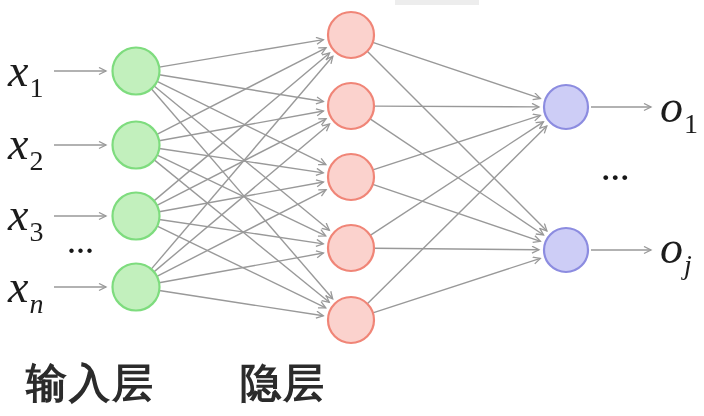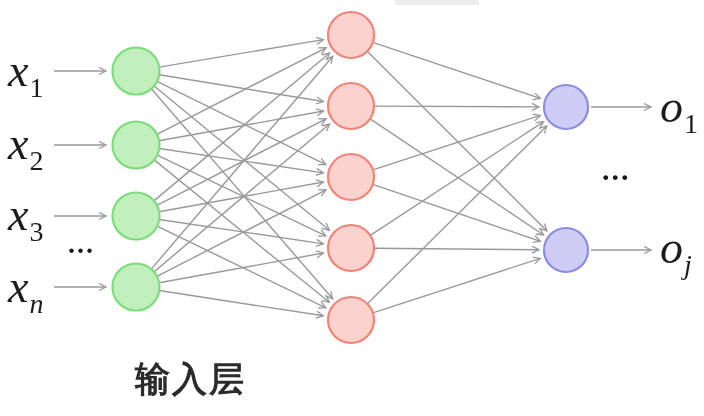--- a/index.html
+++ b/index.html
@@ -40,22 +40,22 @@
     color:#171717;
     letter-spacing:2px;
     line-height:1;
   }
   .dots-input{left:68px;top:230px;font-size:28px;}
   .dots-output{left:602px;top:155px;font-size:30px;line-height:30px;}
   .caption{
     position:absolute;
     top:356px;
     width:220px;
-    text-align:right;
-    font-size:35px;
+    text-align:left;
+    font-size:41px;
     font-weight:600;
     color:#2b2b2b;
     letter-spacing:2px;
   }
   .caption-input{left:26px;}
   .caption-hidden{left:240px;}
   .caption-output{left:455px;}
 </style>
 </head>
 <body>
@@ -143,14 +143,15 @@
       <span class="sub">1</span>
   </div>
   <div class="math-label" style="left:660px;top:221px;">
     <span>o</span>
       <span class="sub it">j</span>
   </div>
 
   <div class="dots dots-output">...</div>
 
   <div class="caption caption-input">输入层</div>
+  <div class="caption caption-hidden">隐层</div>
 
 </div>
 
 </body></html>

